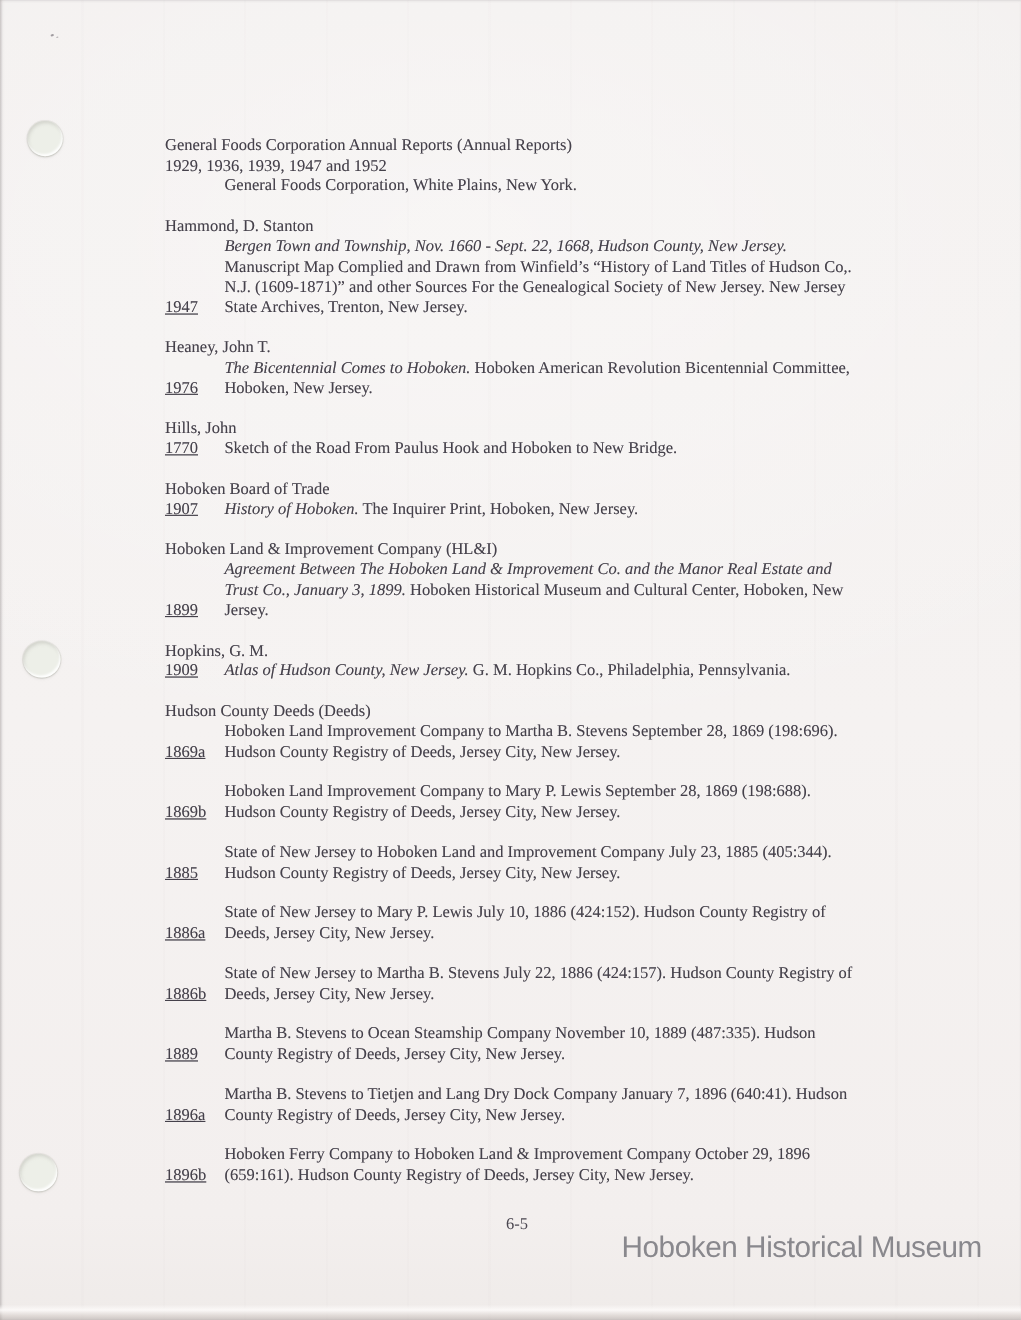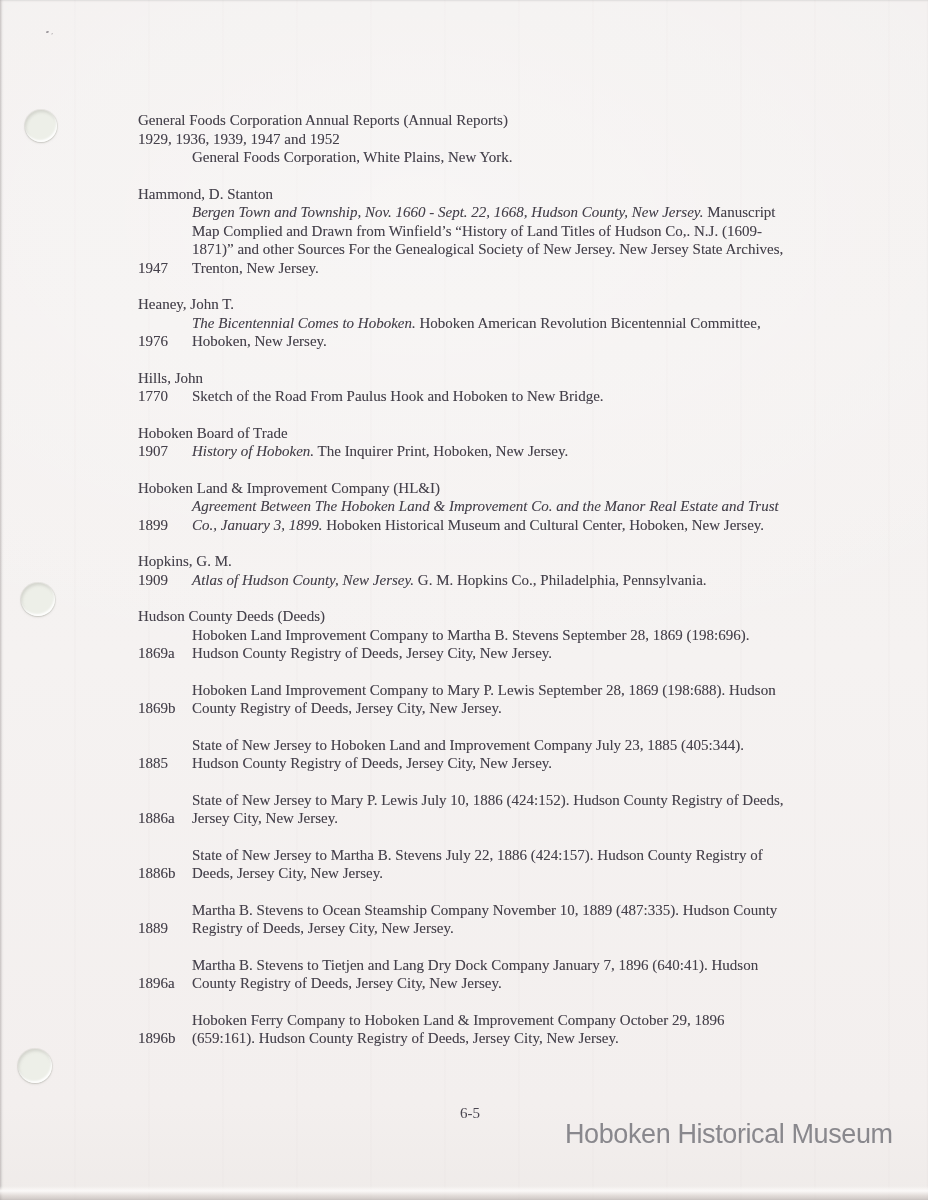--- a/index.html
+++ b/index.html
@@ -67,30 +67,31 @@
   .content {
     position: absolute;
     left: 138px;
     top: 111px;
     width: 652px;
     color: #45414b;
     font-size: 15px;
     line-height: 18.5px;
     text-shadow: 0 0 0.6px rgba(69,65,75,0.35);
   }
-  .bib-section { margin: 0; }
+  .bib-section { margin: 12px; }
   .bib-heading, .bib-subheading { white-space: normal; }
   .bib-entry {
     display: flex;
     align-items: flex-end;
     margin-bottom: 18px;
   }
   .bib-year {
     flex: 0 0 54px;
     width: 54px;
+    text-decoration: underline;
   }
   .bib-text { flex: 1; min-width: 0; }
   .bib-text .it { font-style: italic; }
   
   .page-number {
     position: absolute;
     left: 460px;
     top: 1105px;
     font-size: 15px;
     color: #4a4650;

